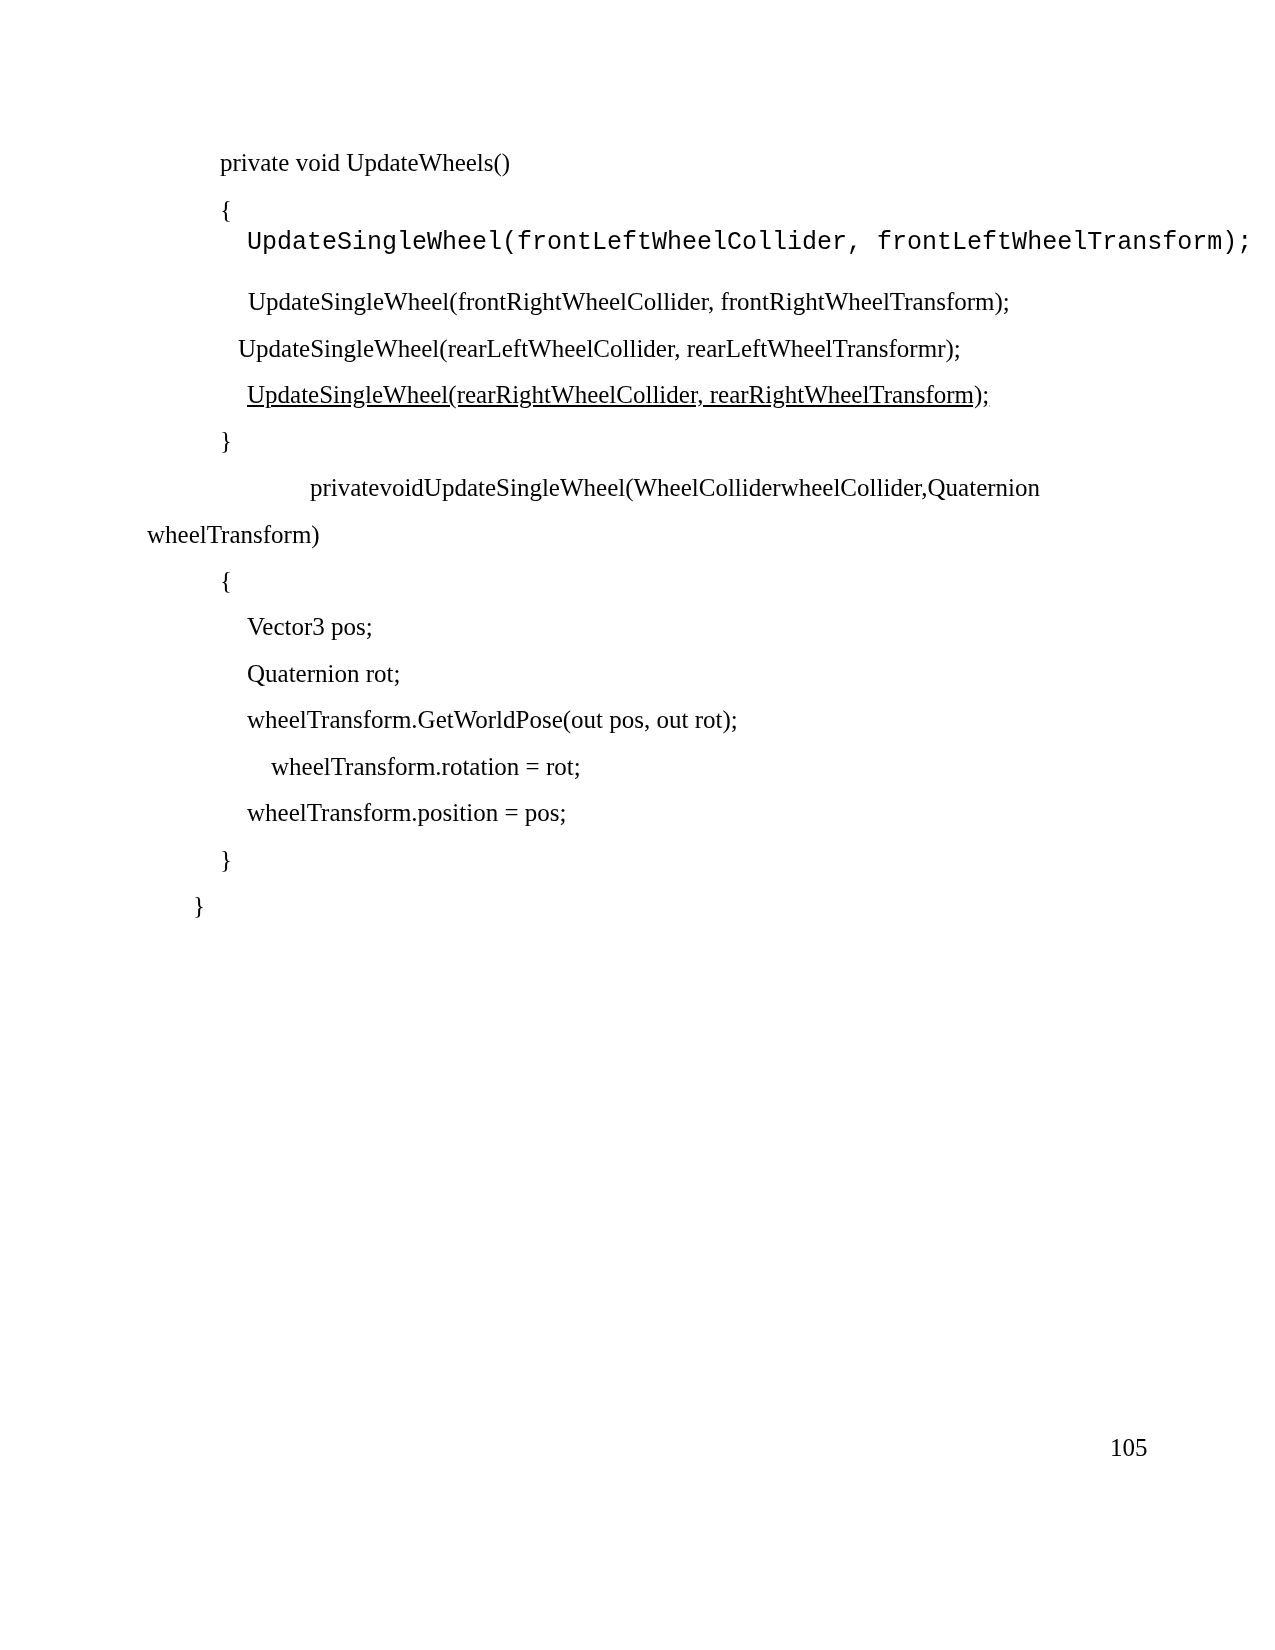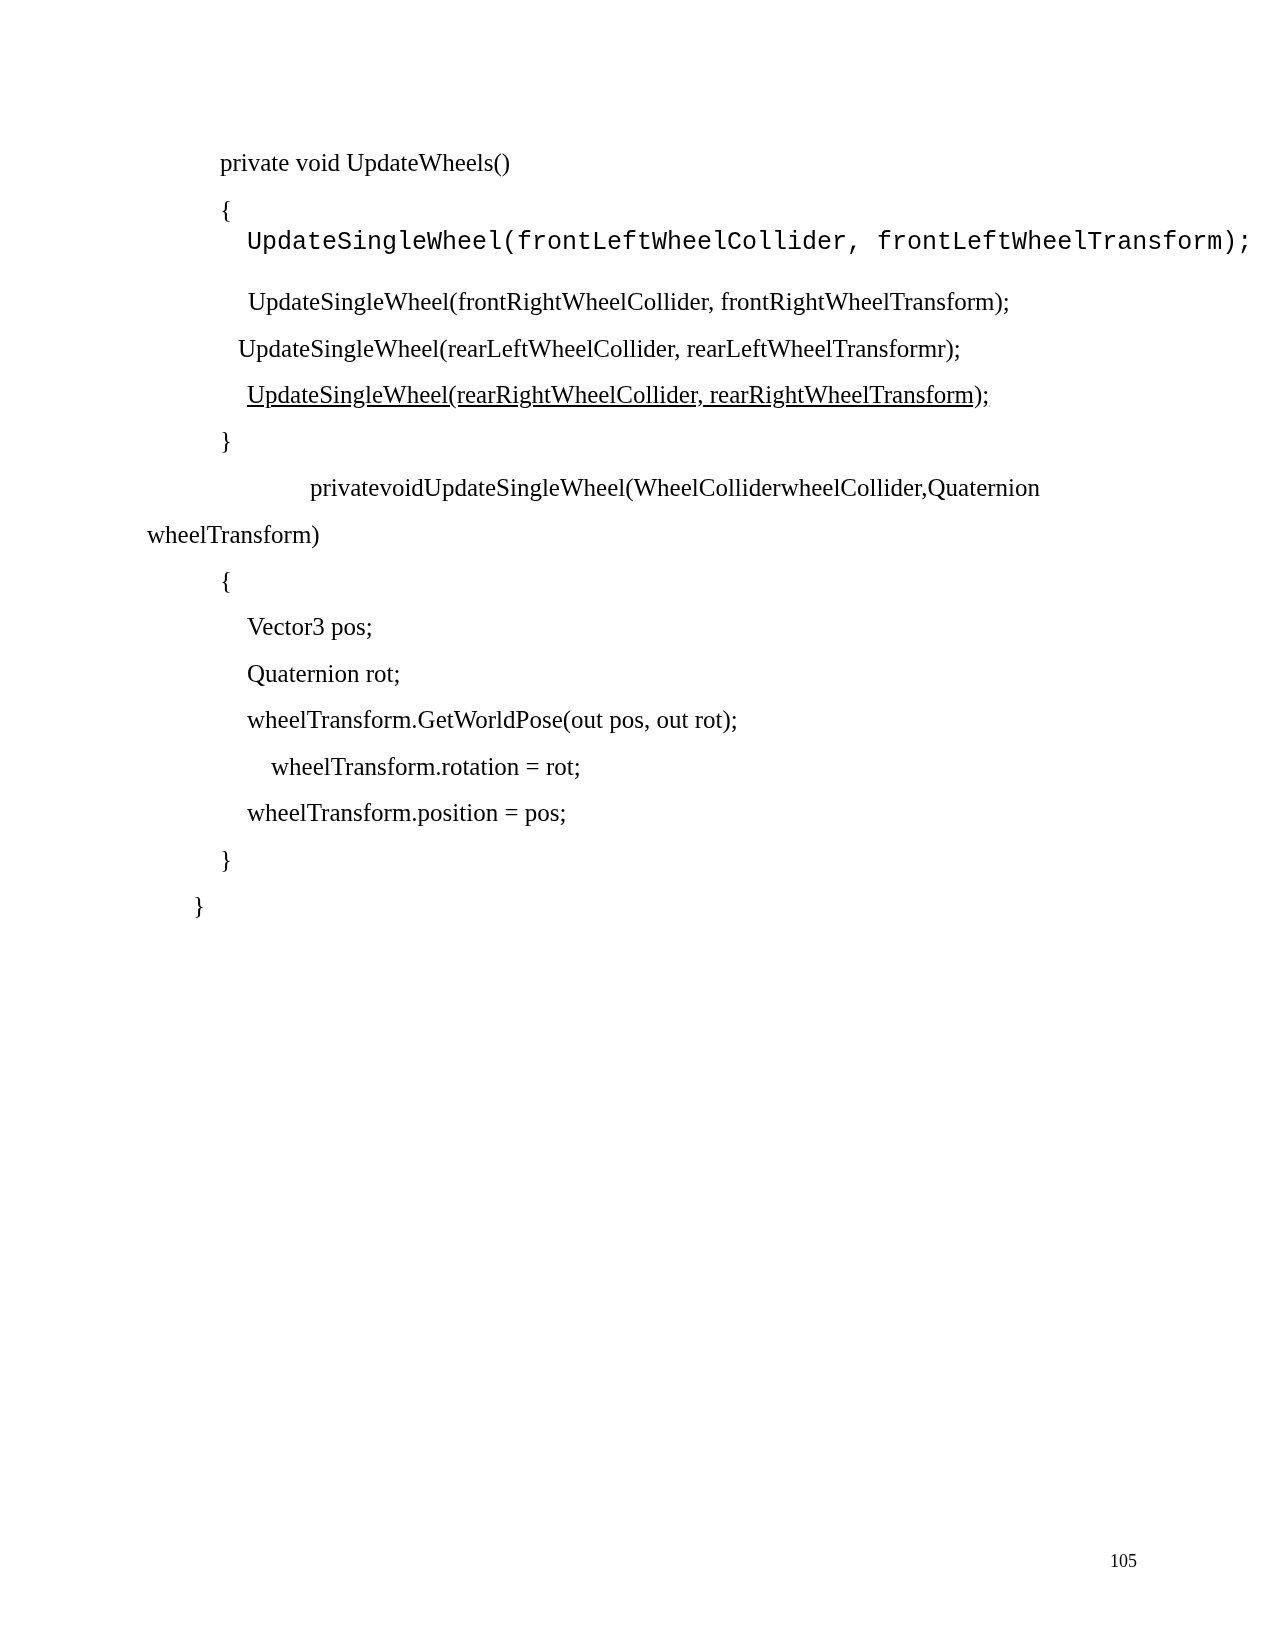--- a/index.html
+++ b/index.html
@@ -10,21 +10,21 @@
     font-family: "Liberation Serif", "DejaVu Serif", serif;
     font-size: 25px;
   }
   .line {
     position: absolute; white-space: pre; line-height: 30px; height: 30px;
   }
   .justified {
     display: flex; justify-content: center; white-space: nowrap;
   }
   .page-number {
-    position: absolute; left: 1110px; top: 1546px; font-size: 18px; line-height: 30px;
+    position: absolute; left: 1110px; top: 1433px; font-size: 25px; line-height: 30px;
   }
 </style>
 </head>
 <body>
 
 <div class="page">
 
   <div class="line" style="left:220px; top:148px;">private void UpdateWheels()</div>
   <div class="line" style="left:220px; top:195px;">{</div>
   <div class="line" style="left:247px; top:228px;font-family:Liberation Mono, monospace;">UpdateSingleWheel(frontLeftWheelCollider, frontLeftWheelTransform);</div>

